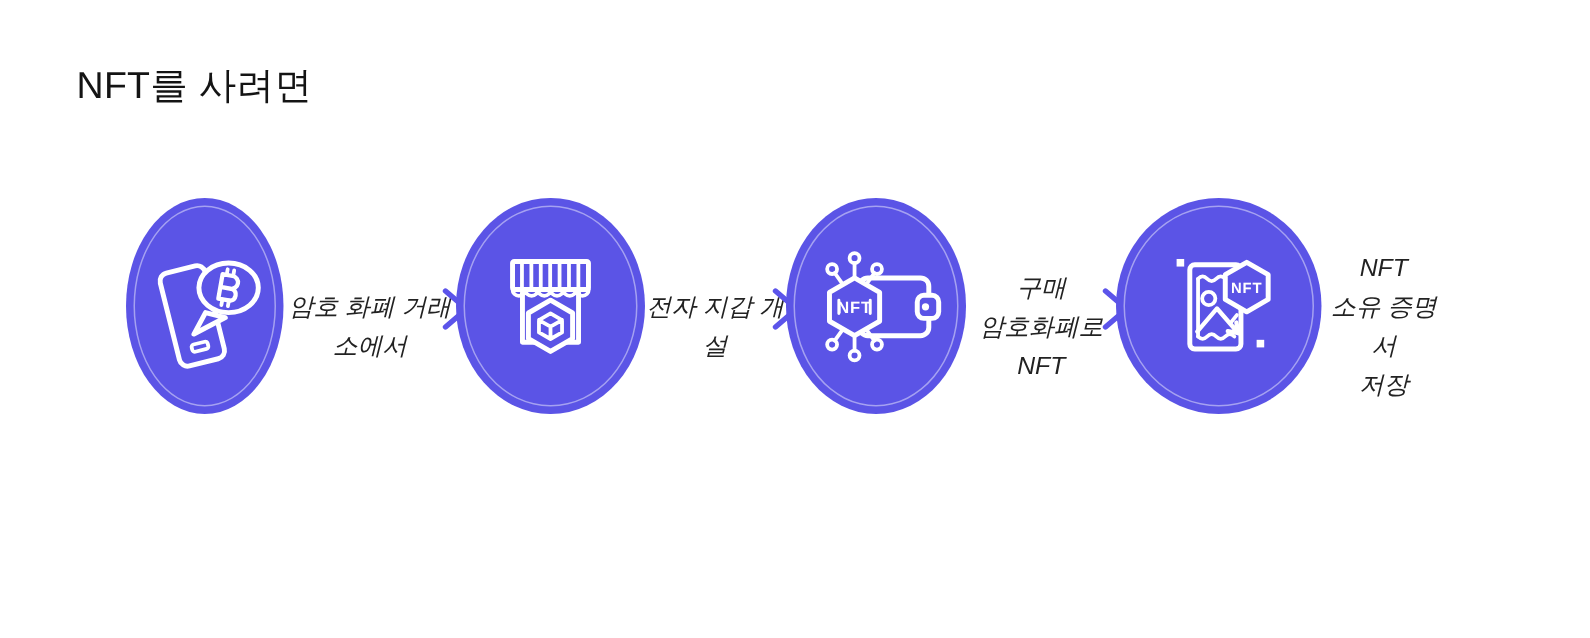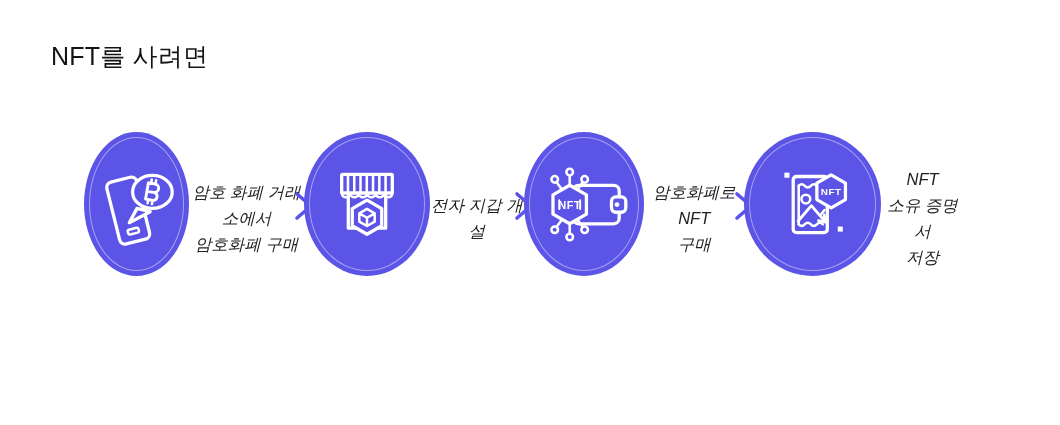--- a/index.html
+++ b/index.html
@@ -46,21 +46,20 @@
           <path class="st mask" d="M40 44 L33 57 L52 47 Z"></path>
           <ellipse class="st mask" cx="54" cy="29" rx="18" ry="15"></ellipse>
           <g transform="rotate(10 54 29)">
             <path class="st mid" d="M49 21.5 V36.5 M49 21.5 h6.2 a3.9 3.9 0 0 1 0 7.8 H49 M49 29.3 h7.4 a3.8 3.8 0 0 1 0 7.2 H49"></path>
             <path class="st thin" d="M51.5 18 v3.5 M55.5 18 v3.5 M51.5 36.5 v3.5 M55.5 36.5 v3.5"></path>
           </g>
         </svg>
       </div>
       <div class="caption">
         <div>암호 화폐 거래소에서</div>
-        <div>암호화폐 구매</div>
       </div>
     </div>
 
     <div class="chev">
       <svg viewBox="0 0 26 34" width="26" height="34">
           <polyline points="6,5 20,17 6,29"></polyline>
         </svg>
     </div>
 
     <div class="step">
@@ -97,22 +96,22 @@
           <circle class="st thin" cx="40.6" cy="17.6" r="3"></circle>
           <circle class="st thin" cx="13.4" cy="63.4" r="3"></circle>
           <circle class="st thin" cx="27" cy="70" r="3"></circle>
           <circle class="st thin" cx="40.6" cy="63.4" r="3"></circle>
           <polygon class="st mask" points="27,23 42.2,31.75 42.2,49.25 27,58 11.8,49.25 11.8,31.75"></polygon>
           <path class="st" style="stroke-width:1.8" d="M17.5 36.5 v8 M36.5 36.5 v8"></path>
           <text x="27" y="44.5" font-size="10" letter-spacing="0.5" text-anchor="middle">NFT</text>
         </svg>
       </div>
       <div class="caption">
+        <div>구매</div>
         <div>암호화폐로 NFT</div>
-        <div>구매</div>
       </div>
     </div>
 
     <div class="chev">
       <svg viewBox="0 0 26 34" width="26" height="34">
           <polyline points="6,5 20,17 6,29"></polyline>
         </svg>
     </div>
 
     <div class="step">

